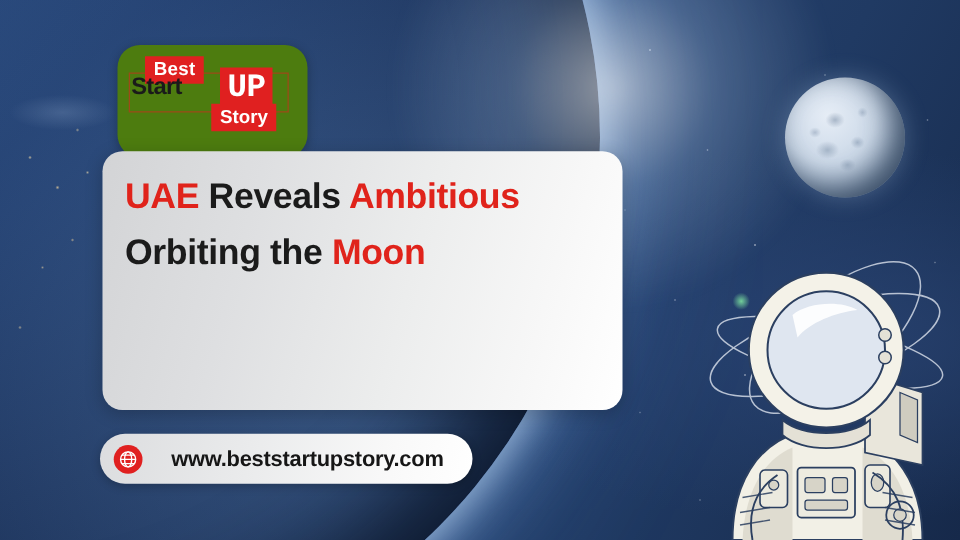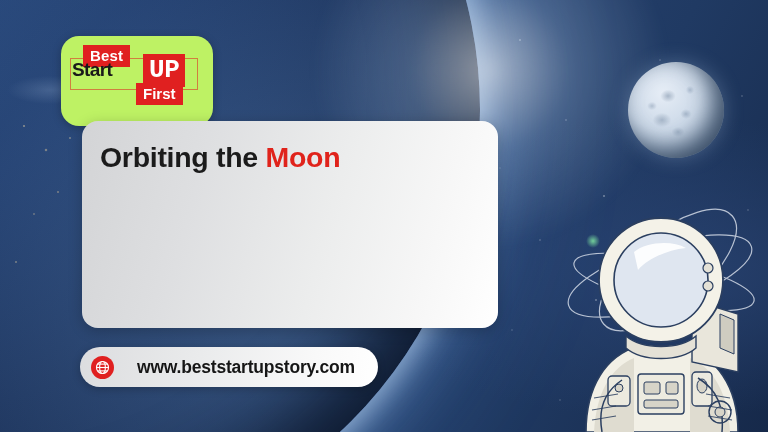--- a/index.html
+++ b/index.html
@@ -165,25 +165,25 @@
     right: -6px;
     bottom: 0;
     width: 232px;
     height: 236px;
   }
   .astronaut svg { display: block; width: 100%; height: 100%; }
 
   
   .logo-badge {
     position: absolute;
-    left: 61px;
+    left: 94px;
     top: 36px;
     width: 152px;
     height: 90px;
-    background: #bef264;
+    background: #4d7c0f;
     border-radius: 18px;
     box-shadow: 0 2px 8px rgba(0,0,0,.25);
   }
   .logo-inner {
     position: absolute;
     inset: 0;
   }
   .lg-best {
     position: absolute;
     left: 22px; top: 9px;
@@ -374,26 +374,29 @@
       </g>
     </svg>
   </div>
 
   <div class="logo-badge">
     <div class="logo-inner">
       <div class="lg-frame"></div>
       <span class="lg-best">Best</span>
       <span class="lg-start">Start</span>
       <span class="lg-up">UP</span>
-      <span class="lg-story">First</span>
+      <span class="lg-story">Story</span>
     </div>
   </div>
 
   <div class="headline-card">
     <h1 class="headline">
+      <span class="hl-line">
+        <span class="hl-red">UAE</span><span class="hl-dark"> Reveals </span><span class="hl-red">Ambitious</span>
+      </span>
       <span class="hl-line">
         <span class="hl-dark">Orbiting the </span><span class="hl-red">Moon</span>
       </span>
     </h1>
   </div>
 
   <div class="url-pill">
     <span class="globe-icon">
       <svg width="17" height="17" viewBox="0 0 24 24" fill="none" stroke="#ffffff" stroke-width="1.6">
         <circle cx="12" cy="12" r="8.5"></circle>

